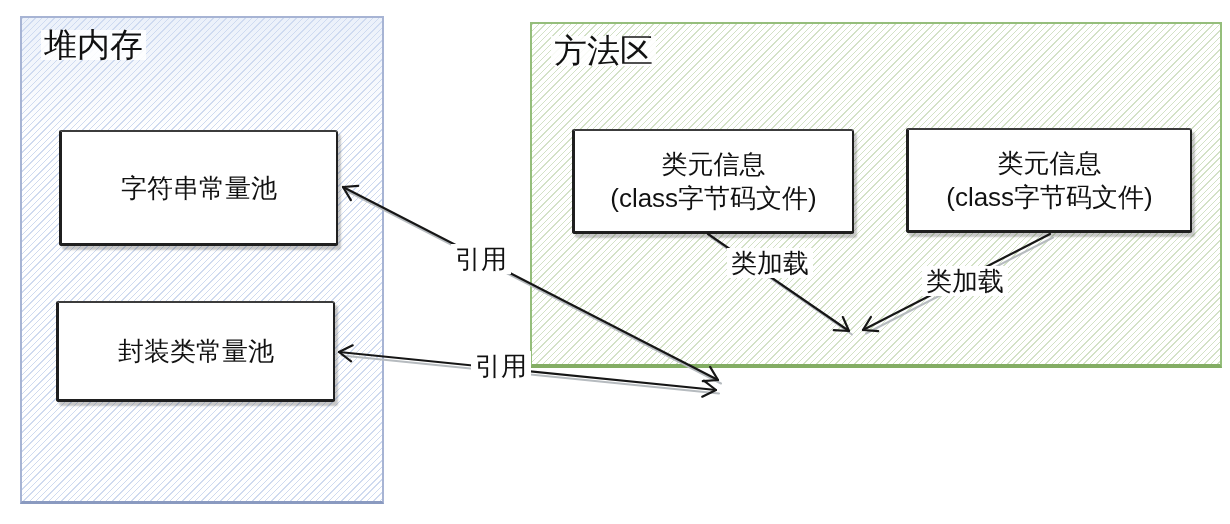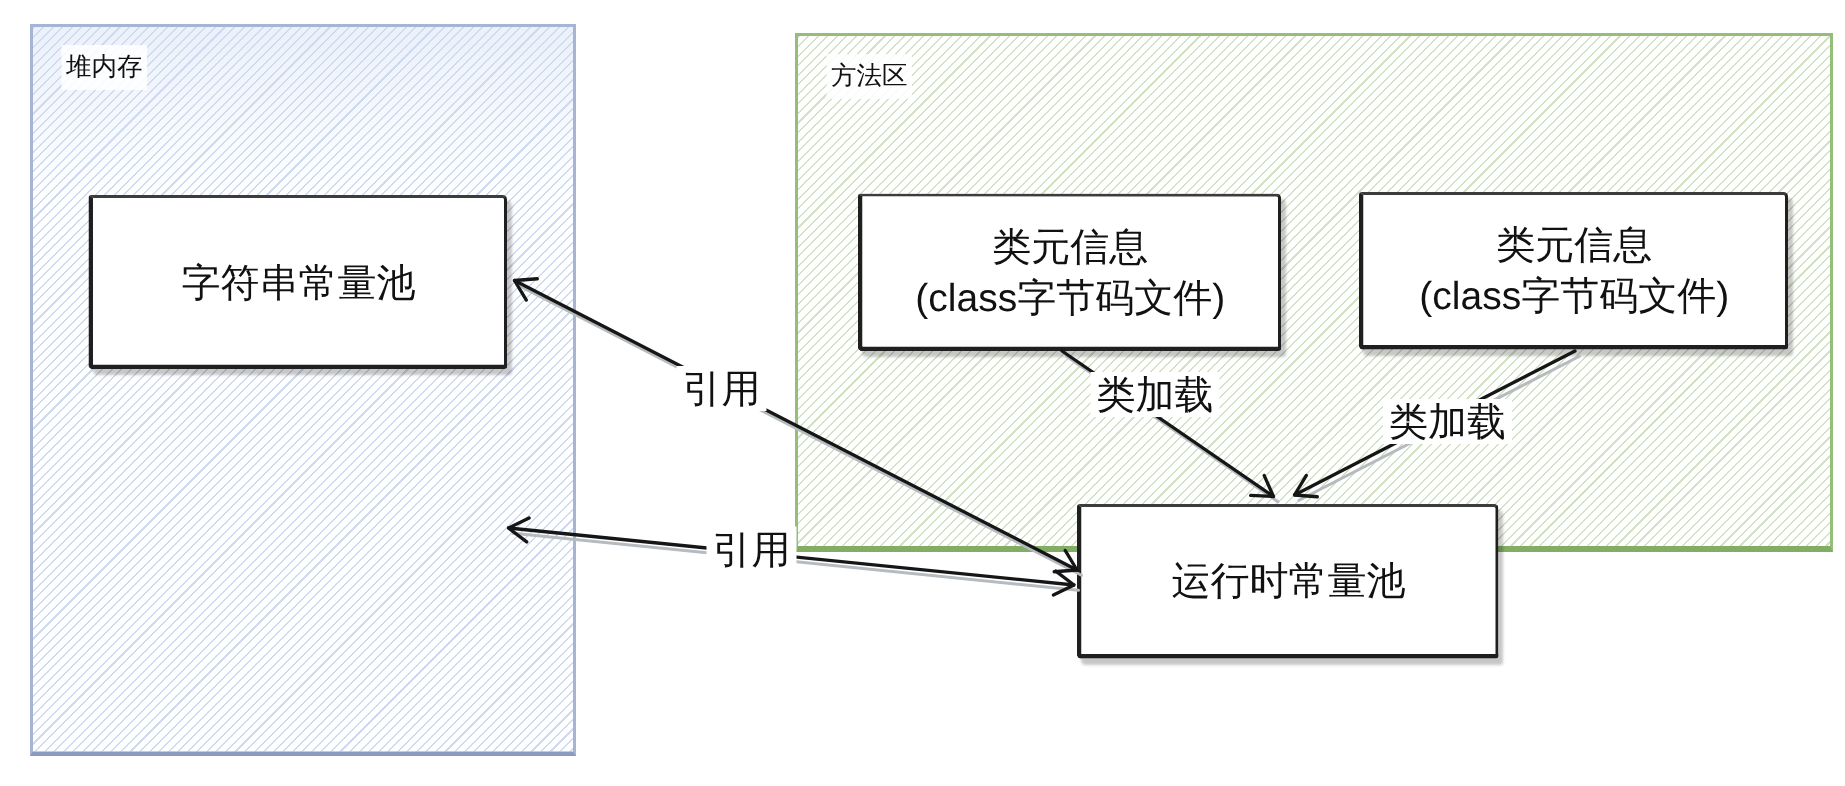--- a/index.html
+++ b/index.html
@@ -23,21 +23,21 @@
   }
   .region-method{
     left:530px;top:22px;width:692px;height:346px;
     border:2px solid #95be7b;
     border-bottom:4px solid #83ad64;
     background:
       repeating-linear-gradient(135deg, rgba(150,185,120,0.42) 0 1px, rgba(0,0,0,0) 1px 4.5px);
   }
   .region-title{
     position:absolute;left:19px;top:12px;
-    font-size:17px;line-height:30px;
+    font-size:33px;line-height:30px;
     background:rgba(255,255,255,0.85);
     padding:0 3px;
     white-space:nowrap;
   }
   
   .node{
     position:absolute;box-sizing:border-box;z-index:2;
     background:#ffffff;
     border:2px solid #1f1f1f;
     border-left-width:3px;
@@ -79,34 +79,34 @@
   </div>
 
   <div class="region region-method">
     <div class="region-title">方法区</div>
   </div>
 
   <div class="node n1">
     <span>字符串常量池</span>
   </div>
 
+  <div class="node n2">
+    <span>封装类常量池</span>
+  </div>
 
   <div class="node n3">
     <span>类元信息</span>
     <span>(class字节码文件)</span>
   </div>
 
   <div class="node n4">
     <span>类元信息</span>
     <span>(class字节码文件)</span>
   </div>
 
-  <div class="node n5">
-    <span>运行时常量池</span>
-  </div>
 
   <svg class="edges" width="1230" height="524" viewBox="0 0 1230 524">
     <defs>
       <marker id="vhead" viewBox="-16 -10 17 20" refX="0" refY="0" markerWidth="17" markerHeight="20" markerUnits="userSpaceOnUse" orient="auto-start-reverse">
         <path d="M-13 -8 L0 0 L-13 8" fill="none" stroke="#161616" stroke-width="2.2" stroke-linecap="round" stroke-linejoin="round"></path>
       </marker>
     </defs>
 
     <g stroke="#b6bbbf" stroke-width="2" stroke-linecap="round" transform="translate(3,3.5)">
       <line x1="708" y1="234" x2="849" y2="331"></line>

